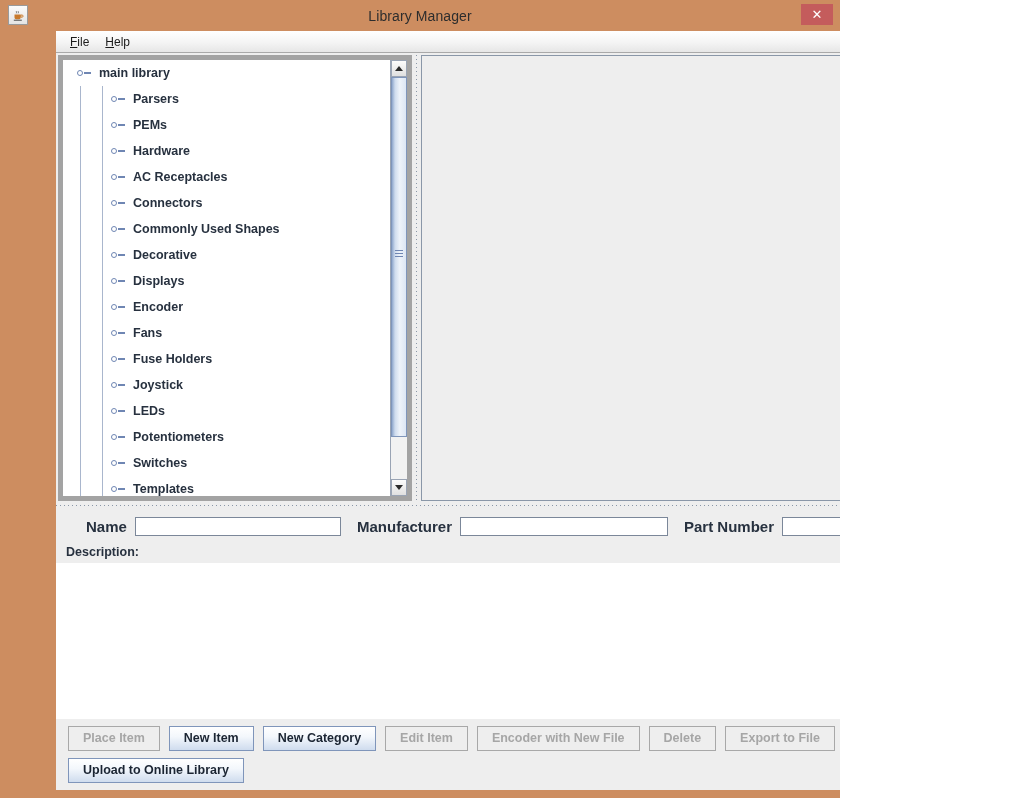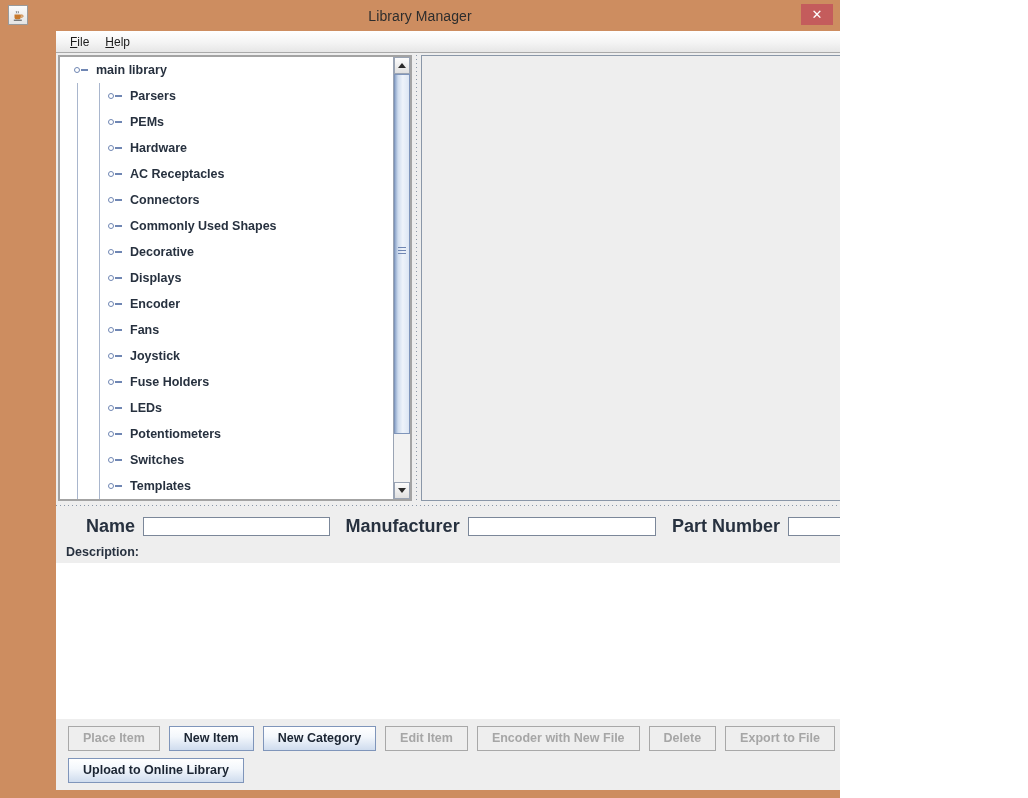--- a/index.html
+++ b/index.html
@@ -102,21 +102,21 @@
     flex: 0 0 auto;
     height: 448px;
     display: flex;
     background: #eeeeee;
     padding: 2px 2px 0 2px;
     box-sizing: border-box;
   }
   .tree-panel {
     width: 354px;
     background: #ffffff;
-    border: 2px solid #a3a3a3;
+    border: 5px solid #a3a3a3;
     box-sizing: border-box;
     display: flex;
     overflow: hidden;
     position: relative;
   }
   .tree-view {
     flex: 1 1 auto;
     overflow: hidden;
     position: relative;
     background: #ffffff;
@@ -275,21 +275,21 @@
     padding: 0;
   }
   .field-row {
     display: flex;
     align-items: center;
     height: 32px;
     padding: 0 0 0 30px;
     box-sizing: border-box;
   }
   .field-label {
-    font-size: 18px;
+    font-size: 15px;
     font-weight: bold;
     color: #27313f;
     white-space: nowrap;
   }
   .text-input {
     height: 19px;
     border: 1px solid #7b8799;
     background: #ffffff;
     box-sizing: border-box;
     margin-left: 8px;
@@ -456,28 +456,28 @@
                 <i class="knob"></i>
                 <i class="stem"></i>
               </span>
             <span class="tree-label">Fans</span>
           </div>
           <div class="tree-row child">
             <span class="handle">
                 <i class="knob"></i>
                 <i class="stem"></i>
               </span>
+            <span class="tree-label">Fuse Holders</span>
+          </div>
+          <div class="tree-row child">
+            <span class="handle">
+                <i class="knob"></i>
+                <i class="stem"></i>
+              </span>
             <span class="tree-label">Joystick</span>
-          </div>
-          <div class="tree-row child">
-            <span class="handle">
-                <i class="knob"></i>
-                <i class="stem"></i>
-              </span>
-            <span class="tree-label">Fuse Holders</span>
           </div>
           <div class="tree-row child">
             <span class="handle">
                 <i class="knob"></i>
                 <i class="stem"></i>
               </span>
             <span class="tree-label">LEDs</span>
           </div>
           <div class="tree-row child">
             <span class="handle">

